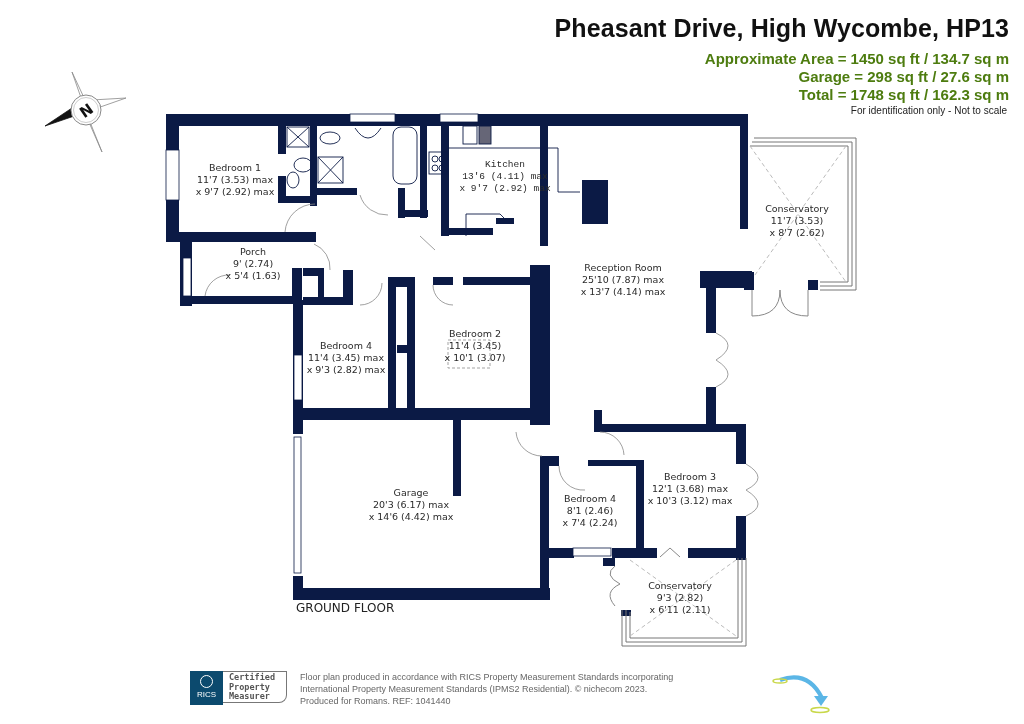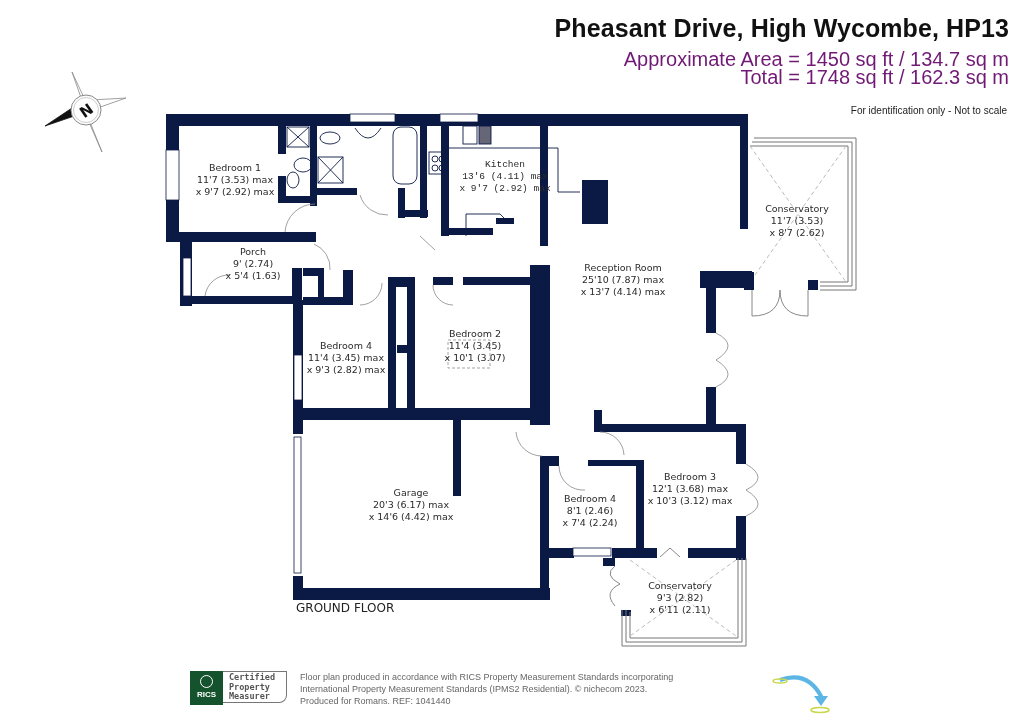--- a/index.html
+++ b/index.html
@@ -1,36 +1,37 @@
 <!DOCTYPE html>
 <html><head>
 <meta charset="utf-8">
 <style>
   html, body { margin: 0; padding: 0; background: #ffffff; }
   body { width: 1024px; height: 724px; position: relative; overflow: hidden; font-family: "Liberation Sans", sans-serif; color: #1a1a1a; }
   .title { position: absolute; right: 15px; top: 14px; font-size: 25px; font-weight: bold; color: #111; letter-spacing: 0.1px; }
-  .areas { position: absolute; right: 15px; top: 50px; text-align: right; font-size: 20px; line-height: 18px; color: #701a75; }
+  .areas { position: absolute; right: 15px; top: 50px; text-align: right; font-size: 15px; line-height: 18px; color: #4d7c0f; font-weight: bold; }
   .note { position: absolute; right: 17px; top: 105px; font-size: 10px; color: #222; }
   .plan { position: absolute; left: 0; top: 0; }
   .room-label { position: absolute; text-align: center; font-family: "DejaVu Sans", sans-serif; font-size: 9.5px; line-height: 12px; color: #2a2a2a; white-space: nowrap; transform: translateX(-50%); }
   .floor-label { position: absolute; left: 296px; top: 601px; font-family: "DejaVu Sans", sans-serif; font-size: 12px; color: #222; }
   .footer-badge { position: absolute; left: 190px; top: 671px; width: 104px; height: 34px; }
-  .rics { position: absolute; left: 0; top: 0; width: 33px; height: 34px; background: #14532d; color: #fff; font-size: 8px; font-weight: bold; text-align: center; }
+  .rics { position: absolute; left: 0; top: 0; width: 33px; height: 34px; background: #0c4a6e; color: #fff; font-size: 8px; font-weight: normal; text-align: center; }
   .rics .ico { display:block; margin: 4px auto 2px; width: 13px; height: 13px; border: 1.5px solid #fff; border-radius: 50%; box-sizing: border-box; }
   .certified { position: absolute; left: 33px; top: 0; width: 64px; height: 32px; border: 1px solid #777; border-left: none; border-radius: 0 0 8px 0; font-family: "DejaVu Sans Mono", monospace; font-size: 8.5px; font-weight: bold; color: #555; line-height: 9.5px; padding: 1px 0 0 6px; box-sizing: border-box; }
   .footer-text { position: absolute; left: 300px; top: 671px; font-size: 9px; line-height: 12px; color: #666; }
   .logo { position: absolute; left: 668px; top: 672px; width: 170px; height: 45px; }
   .logo-text { position: absolute; left: 0; top: 6px; font-size: 30px; font-weight: bold; color: #0d1e4a; letter-spacing: 1px; font-family: "DejaVu Sans", sans-serif; }
 </style>
 </head>
 <body>
 
 <div class="title">Pheasant Drive, High Wycombe, HP13</div>
 <div class="areas">
   <div>Approximate Area = 1450 sq ft / 134.7 sq m</div>
+  <div>Garage = 298 sq ft / 27.6 sq m</div>
   <div>Total = 1748 sq ft / 162.3 sq m</div>
 </div>
 <div class="note">For identification only - Not to scale</div>
 
 <svg class="plan" width="1024" height="724" viewBox="0 0 1024 724">
 
   <g>
     <polygon points="72,72 86,102 101,106 86,112 72,72" fill="none" stroke="#888" stroke-width="0.8"></polygon>
     <polygon points="126,98 92,100 86,112 126,98" fill="none" stroke="#888" stroke-width="0.8"></polygon>
     <polygon points="102,152 88,120 86,112 102,152" fill="none" stroke="#888" stroke-width="0.8"></polygon>

